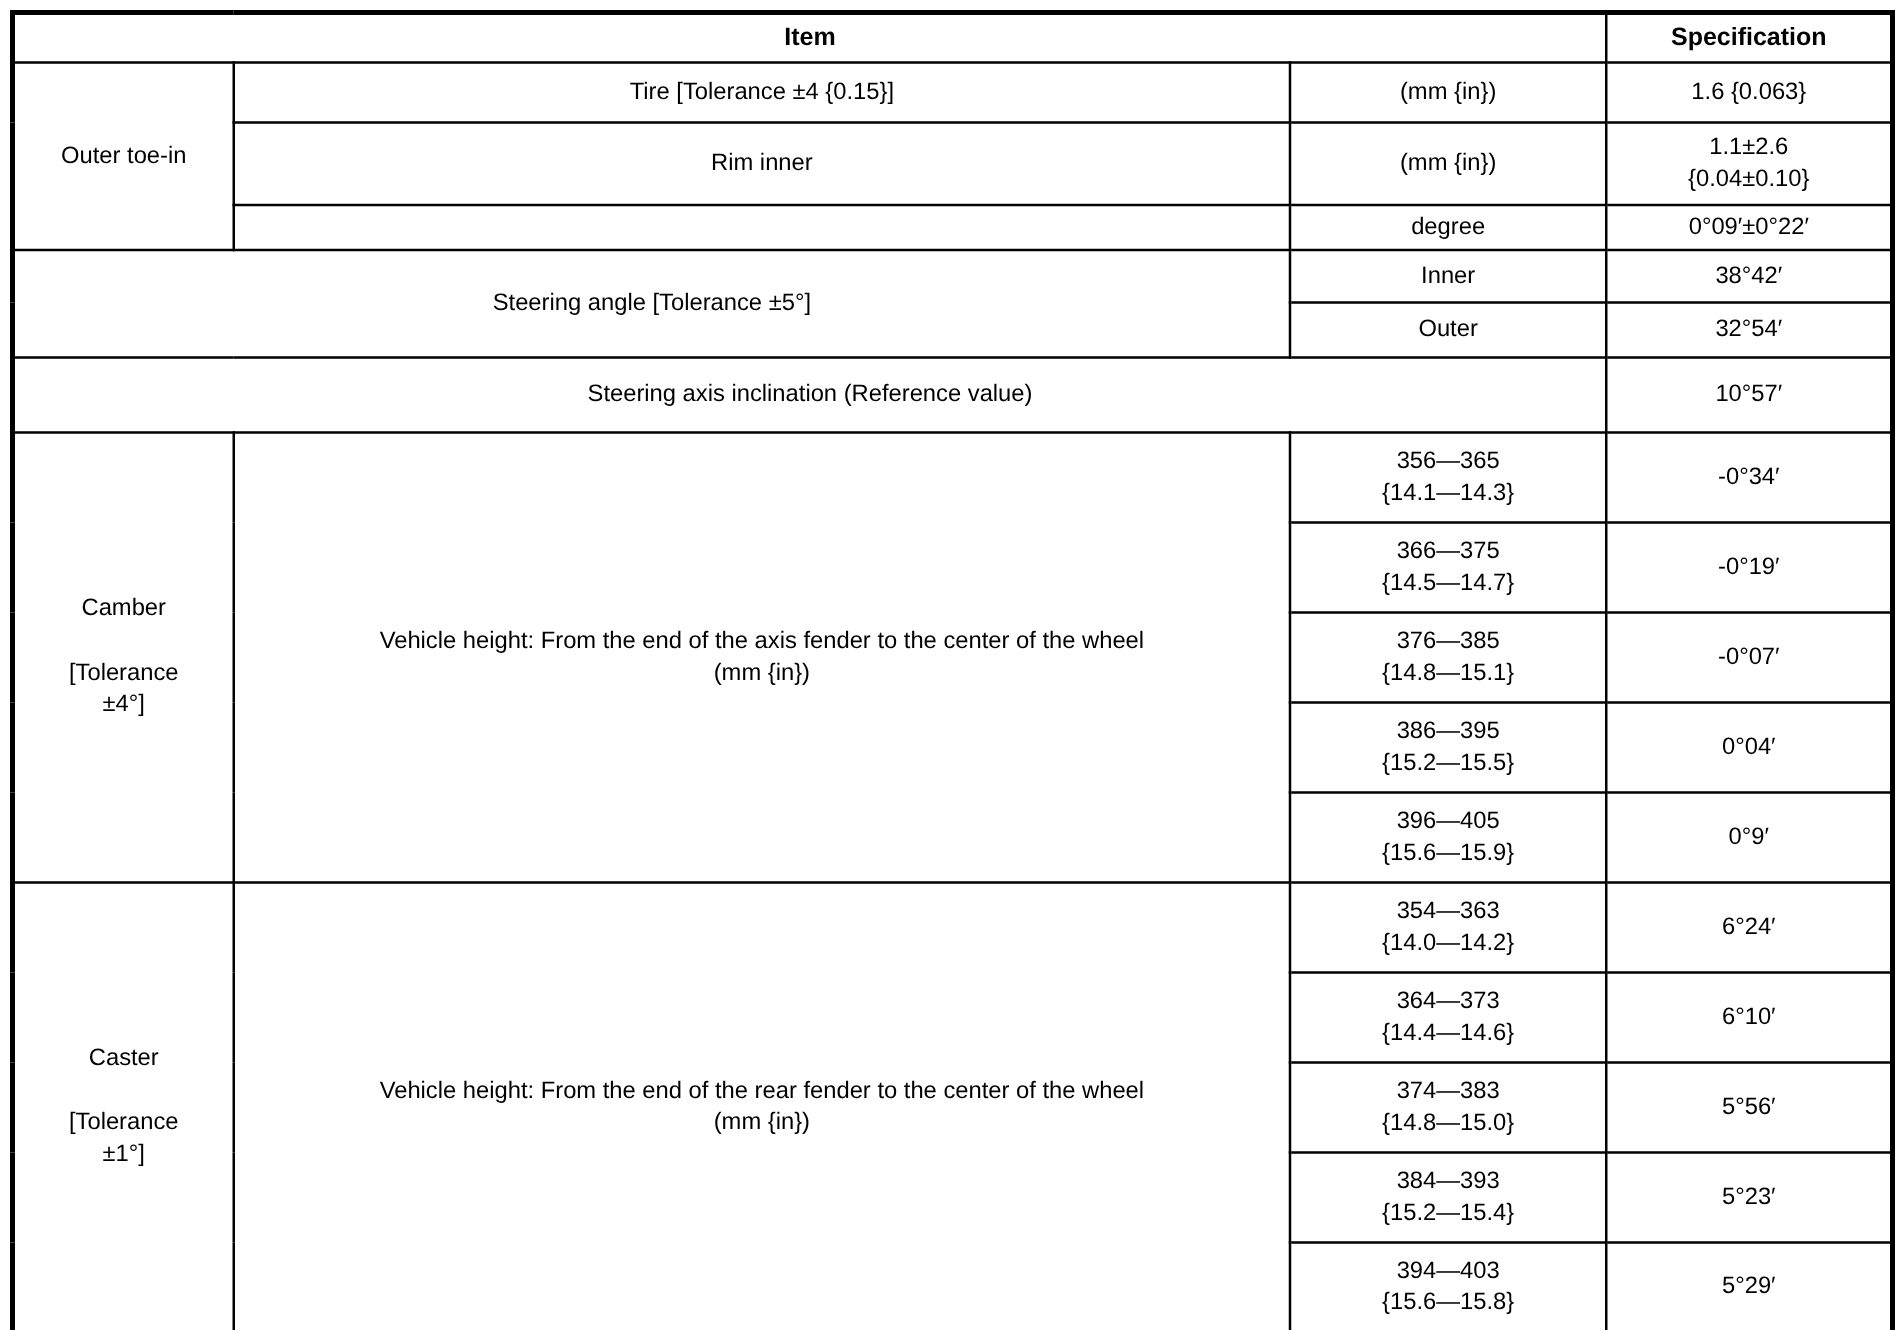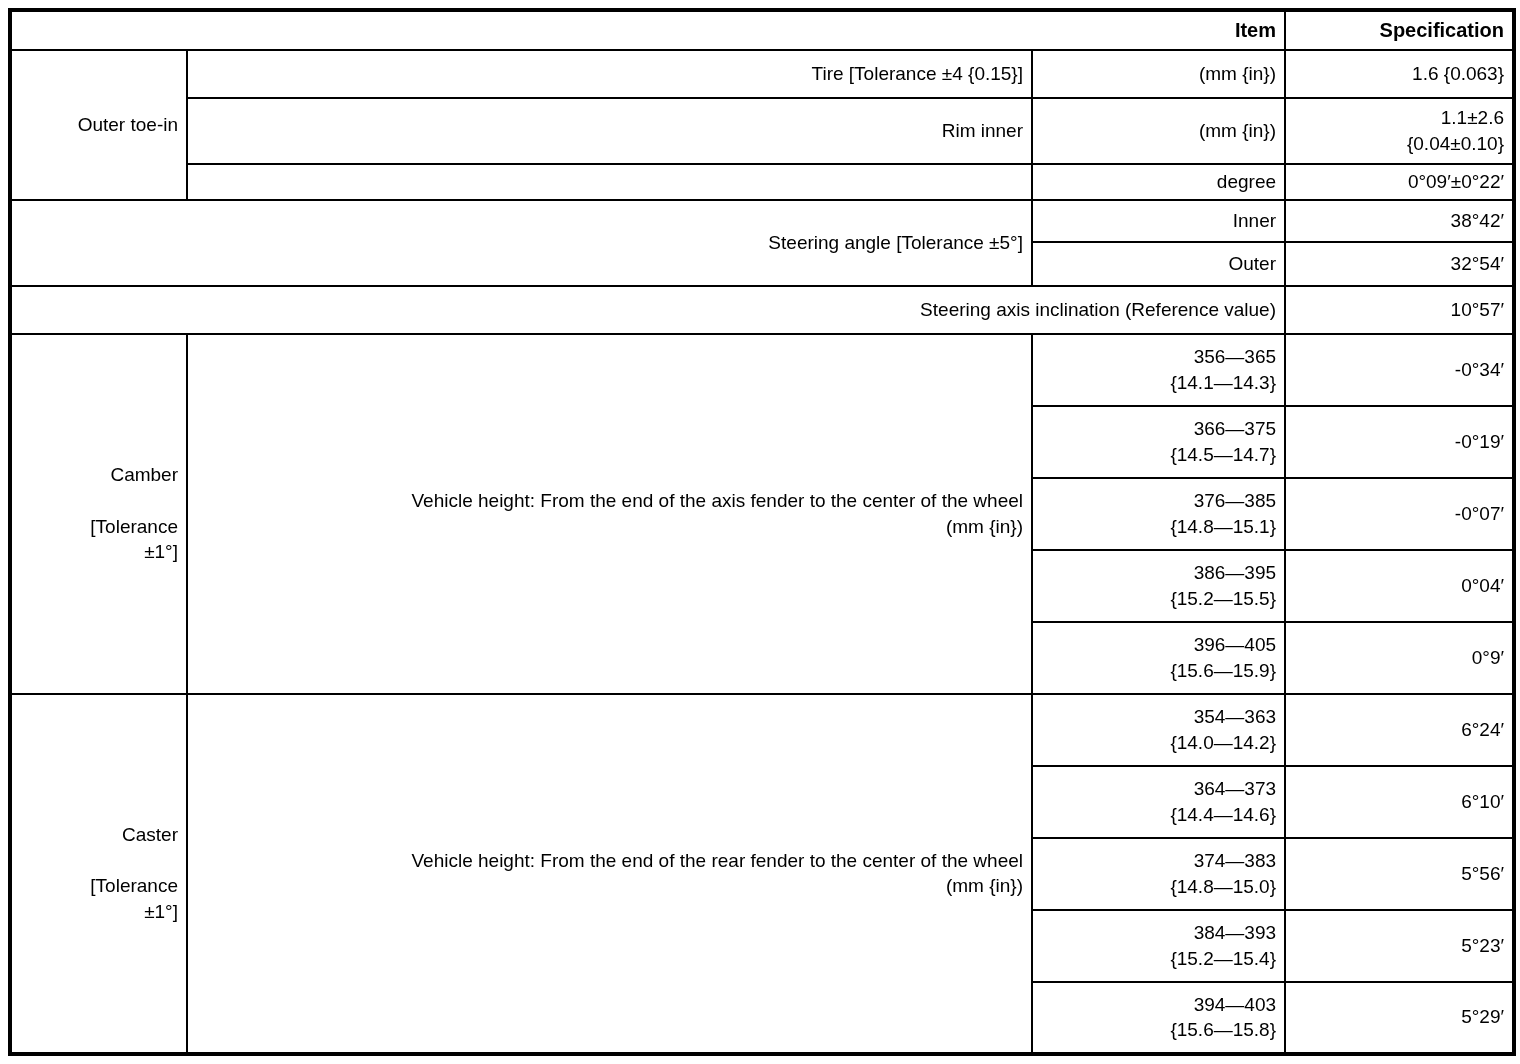--- a/index.html
+++ b/index.html
@@ -23,27 +23,28 @@
   }
   table.spec-table th,
   table.spec-table td {
     border: 2px solid #000000;
     padding: 4px 8px;
     font-family: "Liberation Sans", sans-serif;
     font-size: 19px;
     line-height: 1.35;
     color: #000000;
     vertical-align: middle;
-    text-align: right;
+    text-align: center;
     white-space: pre-line;
     overflow: hidden;
     box-sizing: border-box;
   }
   table.spec-table th {
     font-weight: bold;
+    text-align: center;
     font-size: 20px;
     white-space: normal;
   }
   col.c1 { width: 177px; }
   col.c2 { width: 845px; }
   col.c3 { width: 253px; }
   col.c4 { width: 229px; }
 </style>
 </head>
 <body>
@@ -84,30 +85,30 @@
     <tr style="height:42px">
       <td colspan="2" rowspan="2">Steering angle [Tolerance ±5°]</td>
       <td>Inner</td>
       <td>38°42′</td>
     </tr>
     <tr style="height:44px">
       <td>Outer</td>
       <td>32°54′</td>
     </tr>
 
-    <tr style="height:48px">
+    <tr style="height:60px">
       <td colspan="3">Steering axis inclination (Reference value)</td>
       <td>10°57′</td>
     </tr>
 
     <tr style="height:72px">
       <td rowspan="5">Camber
 
 [Tolerance
-±1°]</td>
+±4°]</td>
       <td rowspan="5">Vehicle height: From the end of the axis fender to the center of the wheel
 (mm {in})</td>
       <td>356—365
 {14.1—14.3}</td>
       <td>-0°34′</td>
     </tr>
     <tr style="height:72px">
       <td>366—375
 {14.5—14.7}</td>
       <td>-0°19′</td>

